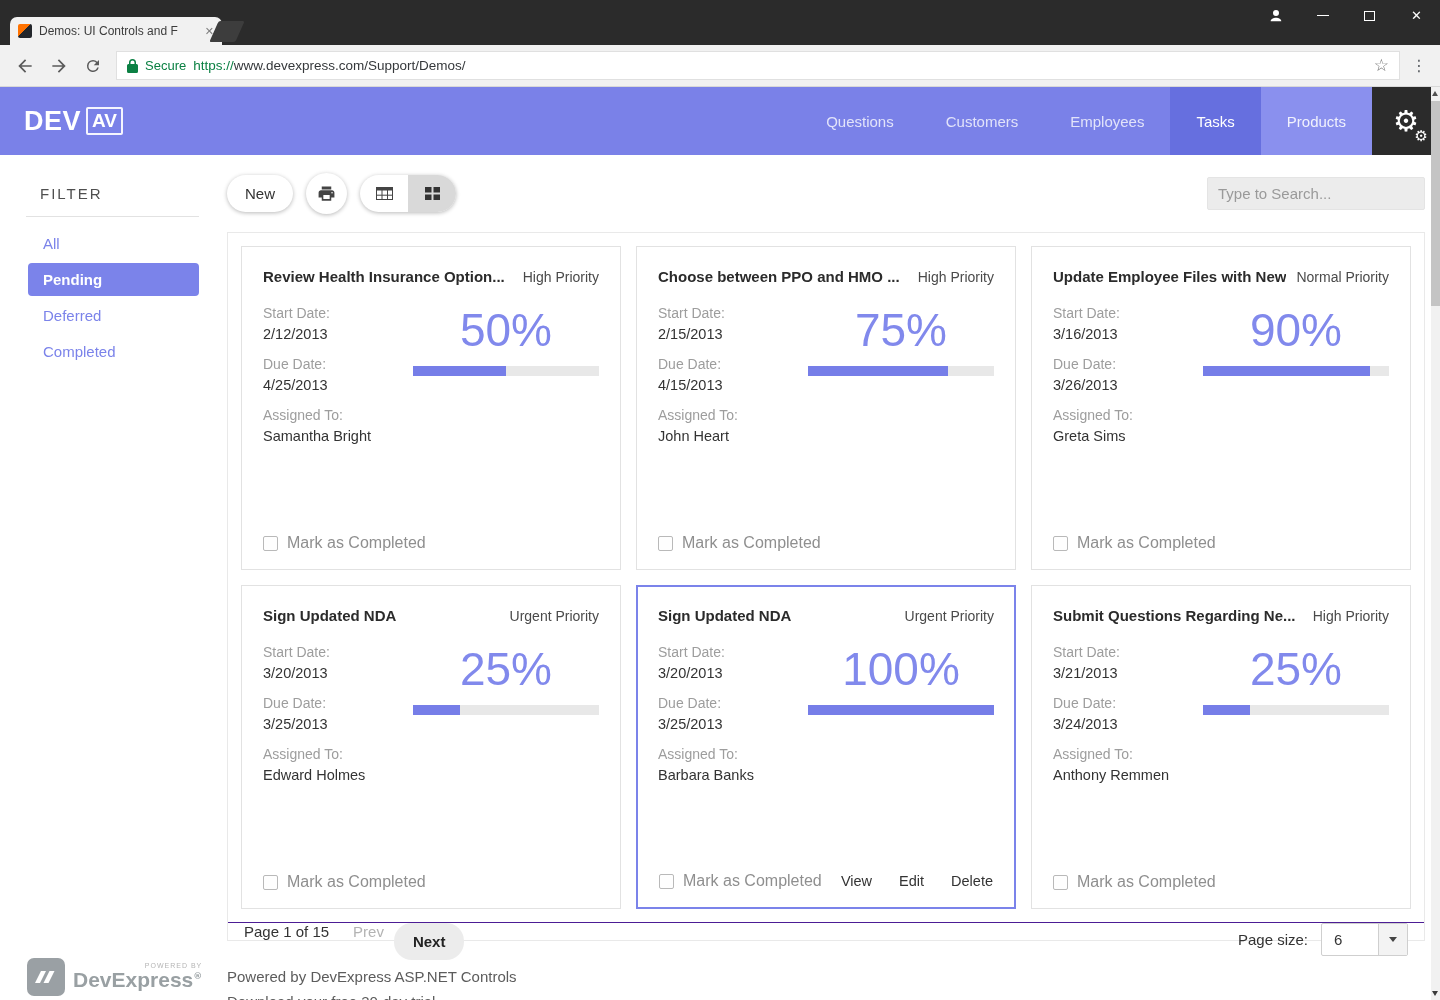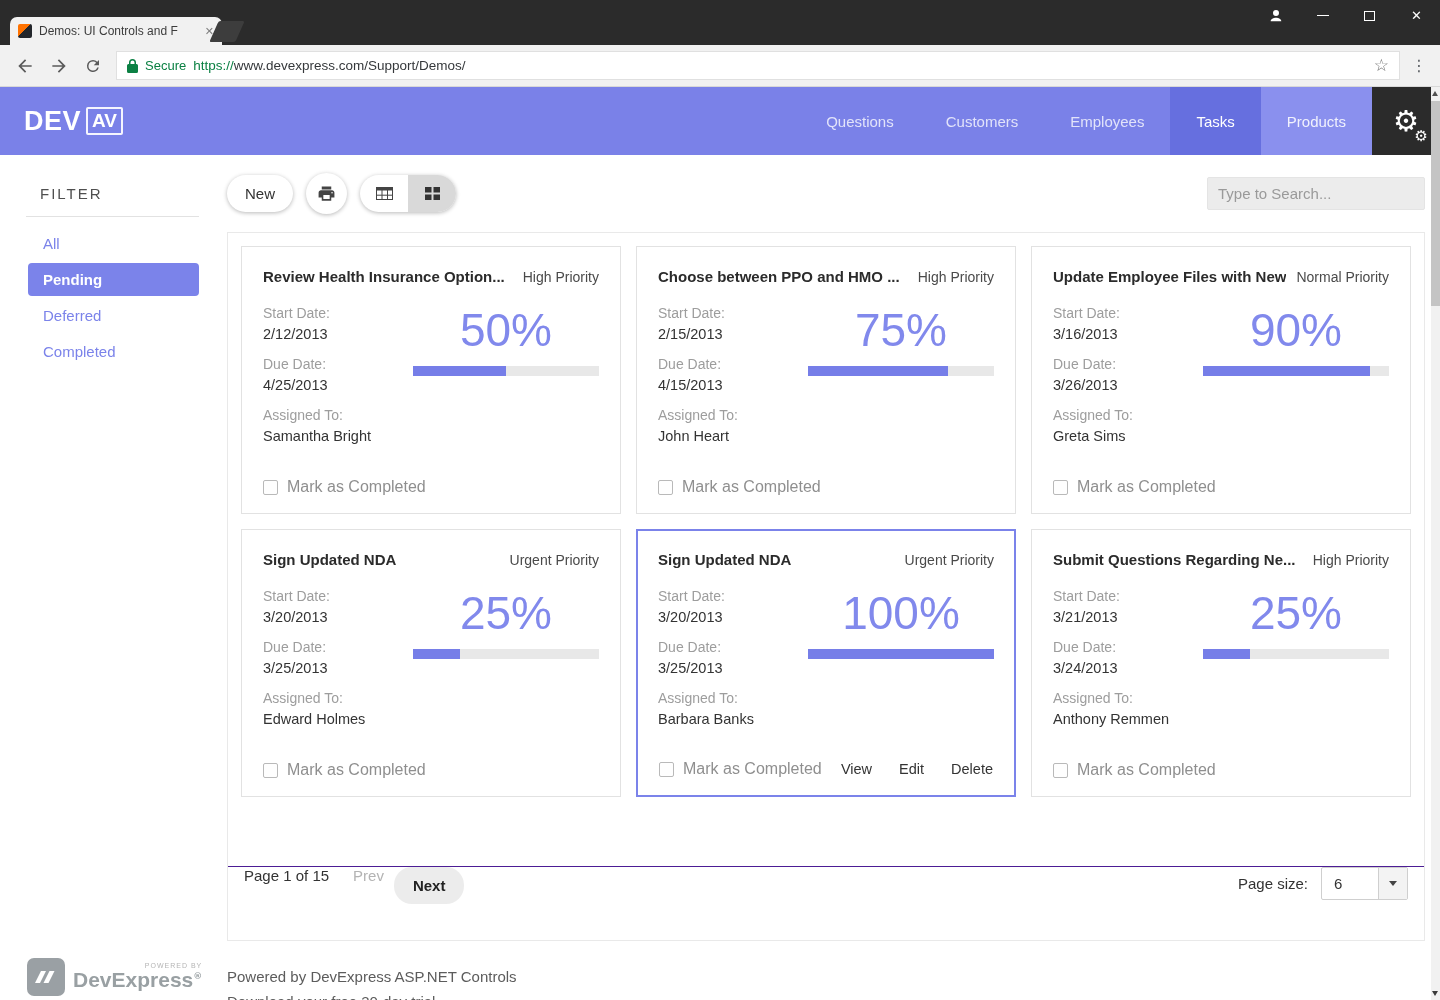--- a/index.html
+++ b/index.html
@@ -73,21 +73,21 @@
   .view-btn.selected{background:#d9d9d9;}
   .search-box{margin-left:auto;width:218px;height:33px;background:#ececec;border:1px solid #e4e4e4;
        border-radius:2px;display:flex;align-items:center;padding:0 10px;}
   .search-input{flex:1;border:none;outline:none;background:transparent;font-size:15px;color:#555;
        font-family:inherit;}
   .search-input::placeholder{color:#9a9a9a;}
 
   .panel{margin-top:18px;border:1px solid #e9e9e9;height:709px;background:#fff;
        display:flex;flex-direction:column;}
   .cards-grid{display:grid;grid-template-columns:repeat(3,1fr);gap:15px;padding:13px;}
-  .card{border:1px solid #e2e2e2;height:268px;padding:21px;position:relative;background:#fff;}
+  .card{border:1px solid #e2e2e2;height:324px;padding:21px;position:relative;background:#fff;}
   .card.selected{border:2px solid #7b83ea;padding:20px;}
   .card-head{display:flex;align-items:baseline;}
   .card-title{font-weight:bold;font-size:15px;color:#2b2b2b;white-space:nowrap;overflow:hidden;}
   .card-priority{margin-left:auto;font-size:14px;color:#4a4a4a;flex:none;padding-left:10px;}
   .card-body{display:flex;margin-top:20px;}
   .fields{width:150px;flex:none;}
   .field{margin-bottom:14px;}
   .field-label{font-size:14px;color:#9d9d9d;margin-bottom:5px;}
   .field-value{font-size:14.5px;color:#333;}
   .progress-col{margin-left:auto;width:186px;text-align:center;}

